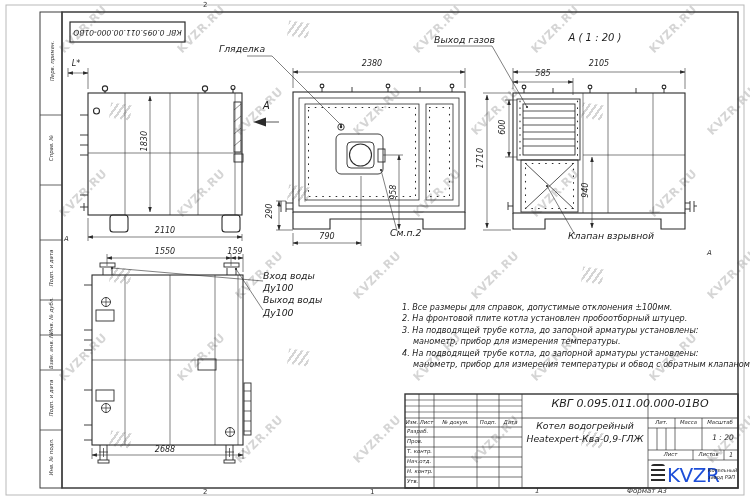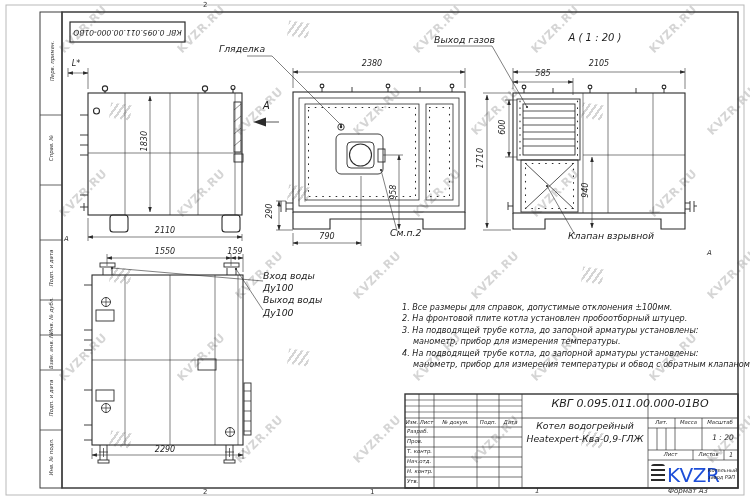--- a/index.html
+++ b/index.html
@@ -279,21 +279,21 @@
   <span class="t c" style="left:560px;top:33px;width:70px;font-size:10px;">А ( 1 : 20 )</span>
   <span class="t c" style="left:575px;top:60px;width:48px;">2105</span>
   <span class="t c" style="left:526px;top:70px;width:34px;">585</span>
   <span class="t c rot" style="left:481px;top:123px;width:44px;">600</span>
   <span class="t c rot" style="left:459px;top:154px;width:44px;">1710</span>
   <span class="t c rot" style="left:564px;top:186px;width:44px;">940</span>
   <span class="t lab" style="left:568px;top:231px;">Клапан взрывной</span>
 
   <span class="t c" style="left:141px;top:248px;width:48px;">1550</span>
   <span class="t c" style="left:221px;top:248px;width:28px;">159</span>
-  <span class="t c" style="left:141px;top:446px;width:48px;">2290</span>
+  <span class="t c" style="left:141px;top:446px;width:48px;">2688</span>
   <span class="t lab" style="left:263px;top:271px;">Вход воды</span>
   <span class="t lab" style="left:263px;top:283px;">Ду100</span>
   <span class="t lab" style="left:263px;top:295px;">Выход воды</span>
   <span class="t lab" style="left:263px;top:308px;">Ду100</span>
 
   <div id="notes">
     <div class="note-line">1. Все размеры для справок, допустимые отклонения ±100мм.</div>
     <div class="note-line">2. На фронтовой плите котла установлен пробоотборный штуцер.</div>
     <div class="note-line">3. На подводящей трубе котла, до запорной арматуры установлены:</div>
     <div class="note-line ind">манометр, прибор для измерения температуры.</div>
@@ -309,21 +309,21 @@
   <div class="stamp" style="left:21px;top:395px;width:60px;">Подп. и дата</div>
   <div class="stamp" style="left:22px;top:454px;width:58px;">Инв. № подл.</div>
 
   <span class="t zone" style="left:203px;top:2px;font-style:normal;">2</span>
   <span class="t zone" style="left:64px;top:236px;">А</span>
   <span class="t zone" style="left:707px;top:250px;">А</span>
   <span class="t zone" style="left:203px;top:489px;font-style:normal;">2</span>
   <span class="t zone" style="left:370px;top:489px;font-style:normal;">1</span>
   <span class="t zone" style="left:535px;top:488px;">1</span>
   <span class="t zone" style="left:552px;top:488px;margin-top:44px;">Копировал</span>
-  <span class="t zone" style="left:668px;top:488px;">Формат А3</span>
+  <span class="t zone" style="left:627px;top:488px;">Формат А3</span>
 
   <span class="t c" style="left:522px;top:398px;width:216px;font-size:11px;">КВГ 0.095.011.00.000-01ВО</span>
   <span class="t c" style="left:522px;top:421px;width:126px;font-size:9.3px;font-style:italic;">Котел водогрейный</span>
   <span class="t c" style="left:522px;top:434px;width:126px;font-size:9.3px;">Heatexpert-Ква-0,9-ГЛЖ</span>
   <span class="t tiny c" style="left:405px;top:420px;width:14px;">Изм.</span>
   <span class="t tiny c" style="left:419px;top:420px;width:15px;">Лист</span>
   <span class="t tiny c" style="left:434px;top:420px;width:43px;">№ докум.</span>
   <span class="t tiny c" style="left:477px;top:420px;width:22px;">Подп.</span>
   <span class="t tiny c" style="left:499px;top:420px;width:23px;">Дата</span>
   <span class="t tiny" style="left:407px;top:429px;">Разраб.</span>

